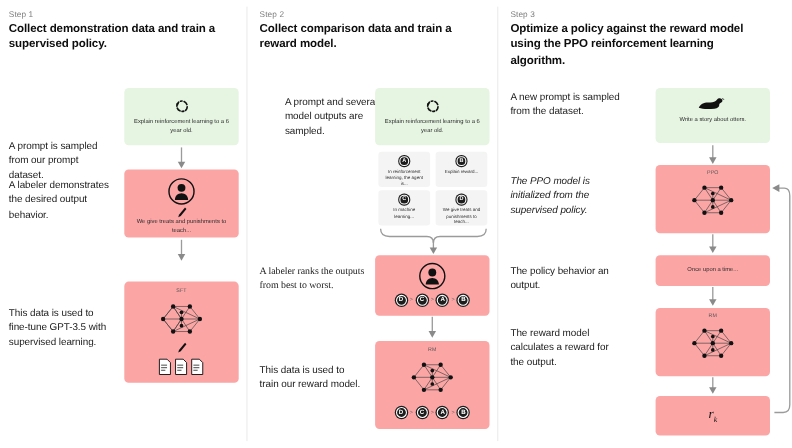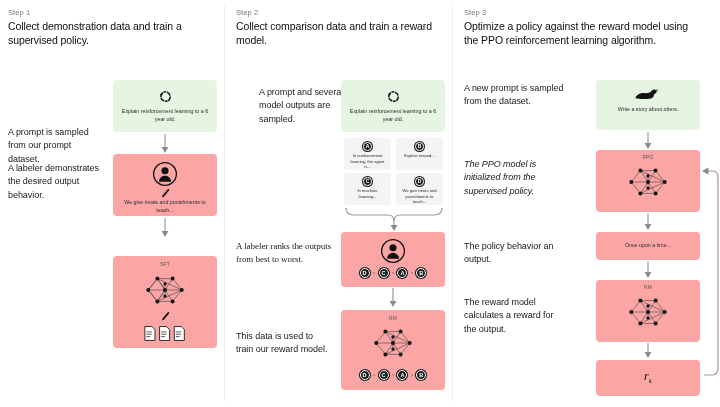--- a/index.html
+++ b/index.html
@@ -20,21 +20,21 @@
   .divider { position:absolute; top:6px; width:1px; height:395px; background:#ececec; }
   #div1 { left:224px; }
   #div2 { left:452px; }
 
   .step-label {
     position:absolute; left:8px; top:8px;
     font-size:7.5px; color:#7b7b7b; letter-spacing:.1px;
   }
   .step-title {
     position:absolute; left:8px; top:19px; width:205px;
-    font-size:10.5px; font-weight:normal; line-height:1.38; color:#0d0d0d;
+    font-size:10.5px; font-weight:bold; line-height:1.38; color:#0d0d0d;
     letter-spacing:-0.1px;
   }
   #col3 .step-title { width:235px; }
 
   .caption {
     position:absolute; left:8px; width:96px;
     font-size:9px; line-height:1.48; color:#1a1a1a; letter-spacing:-0.05px;
   }
   #col3 .caption { width:104px; }
 
@@ -95,20 +95,21 @@
 
   <div class="divider" id="div1"></div>
   <div class="divider" id="div2"></div>
 
   <div class="col" id="col1">
     <div class="step-label">Step 1</div>
     <div class="step-title">Collect demonstration data and train a supervised policy.</div>
 
     <div class="caption" style="top:82px;margin-top:44px;">A prompt is sampled from our prompt dataset.</div>
     <div class="caption" style="top:162px;">A labeler demonstrates the desired output behavior.</div>
+    <div class="caption" style="top:278px;">This data is used to fine-tune GPT-3.5 with supervised learning.</div>
 
     <div class="box green" style="left:113px; top:80px; width:104px; height:52px;">
       <div class="icon-wrap" style="top:9px;">
         <svg width="15" height="15" viewBox="0 0 24 24">
           <g fill="none" stroke="#111" stroke-width="2.4" stroke-linecap="round">
             <path d="M4.5 12a7.5 7.5 0 0 1 2.6-5.7"></path>
             <path d="M9.8 4.8A7.5 7.5 0 0 1 12 4.5"></path>
             <path d="M15 5.3a7.5 7.5 0 0 1 4 4.4"></path>
             <path d="M19.5 12.8a7.5 7.5 0 0 1-2.3 5.4"></path>
             <path d="M14.6 19.2a7.5 7.5 0 0 1-2.6.3"></path>

